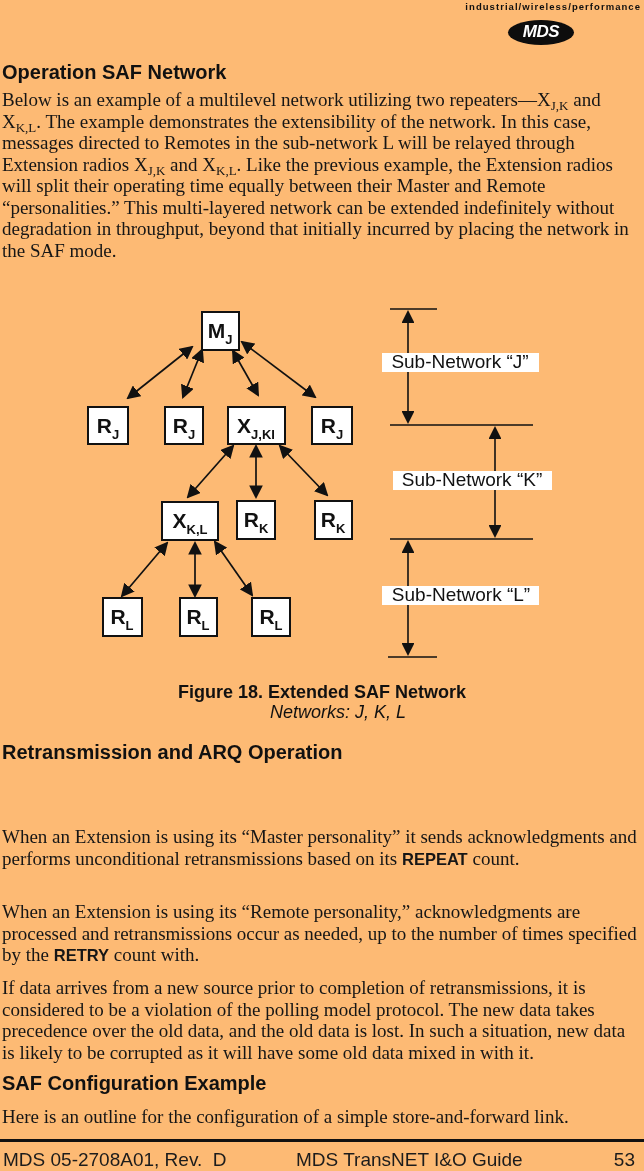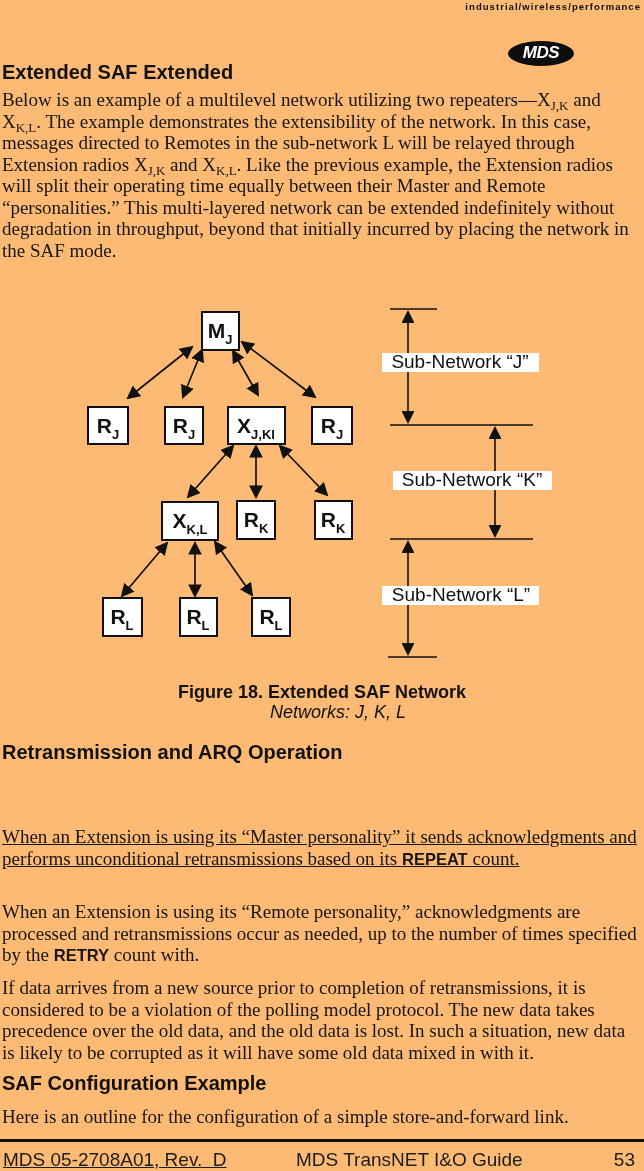--- a/index.html
+++ b/index.html
@@ -2,59 +2,59 @@
 <html><head>
 <meta charset="utf-8">
 <style>
   html,body{margin:0;padding:0;background:#e8e8e8;}
   .page{position:relative;width:644px;height:1171px;background:#fdba74;overflow:hidden;
         font-family:"Liberation Serif", serif;color:#161616;}
   .abs{position:absolute;}
   
   .tagline{top:1px;right:3px;font-family:"Liberation Sans",sans-serif;font-weight:bold;
            font-size:9.5px;letter-spacing:1.05px;color:#101010;}
-  .logo{left:508px;top:41px;width:66px;height:25px;background:#0d0d0d;border-radius:50%;
+  .logo{left:508px;top:20px;width:66px;height:25px;background:#0d0d0d;border-radius:50%;
         display:flex;align-items:center;justify-content:center;}
   .logo span{color:#ffffff;font-family:"Liberation Sans",sans-serif;font-weight:bold;
              font-style:italic;font-size:17px;letter-spacing:-0.5px;transform:translateY(-1px);}
   
   .h{left:2px;font-family:"Liberation Sans",sans-serif;font-weight:bold;font-size:20px;
      color:#111;white-space:nowrap;}
   .body-p{left:2px;width:637px;font-size:19px;line-height:21.5px;text-align:left;}
   .sub{font-size:13px;vertical-align:-4px;line-height:0;}
   .cmd{font-family:"Liberation Sans",sans-serif;font-weight:bold;font-size:16.5px;}
   
   .cap{left:0;width:644px;text-align:center;font-family:"Liberation Sans",sans-serif;
        font-weight:bold;font-size:18px;color:#111;}
   .subcap{left:16px;width:644px;text-align:center;font-family:"Liberation Sans",sans-serif;
           font-style:italic;font-size:18px;color:#111;}
   
   .footer-rule{left:0;top:1139px;width:644px;height:2.5px;background:#111;}
   .foot{top:1149px;font-family:"Liberation Sans",sans-serif;font-size:19px;color:#1c1c1c;
         white-space:pre;}
-  .foot-left{left:3px;text-decoration:underline;}
+  .foot-left{left:3px;}
   .foot-center{left:296px;text-align:right;}
   .foot-right{right:9px;}
   
   svg text{font-family:"Liberation Sans",sans-serif;fill:#111;}
   .node-main{font-size:21px;font-weight:bold;}
   .node-sub{font-size:13px;font-weight:bold;}
   .subnet-label{font-size:19px;}
 </style>
 </head>
 <body>
 
 <div class="page">
 
   <div class="abs tagline">industrial/wireless/performance</div>
   <div class="abs logo">
     <span>MDS</span>
   </div>
 
-  <div class="abs h" style="top:61px;">Extended SAF Extended</div>
+  <div class="abs h" style="top:61px;">Operation SAF Network</div>
   <div class="abs body-p" style="top:89px;"><span>Below is an example of a multilevel network utilizing two repeaters—X</span><span class="sub">J,K</span><span> and X</span><span class="sub">K,L</span><span>. The example demonstrates the extensibility of the network. In this case, messages directed to Remotes in the sub-network L will be relayed through Extension radios X</span><span class="sub">J,K</span><span> and X</span><span class="sub">K,L</span><span>. Like the previous example, the Extension radios will split their operating time equally between their Master and Remote “personalities.” This multi-layered network can be extended indefinitely without degradation in throughput, beyond that initially incurred by placing the network in the SAF mode.</span></div>
 
   <svg class="abs" style="left:60px;top:285px;" width="540" height="392" viewBox="0 0 540 392">
     <defs>
       <marker id="arr" viewBox="0 0 10 10" refX="8.5" refY="5" markerWidth="8" markerHeight="8" orient="auto-start-reverse">
         <path d="M0,0 L10,5 L0,10 z" fill="#111"></path>
       </marker>
     </defs>
 
     <g stroke="#111" stroke-width="1.7">
@@ -118,21 +118,21 @@
       <text x="62" y="339" text-anchor="middle"><tspan class="node-main">R</tspan><tspan class="node-sub" dy="6">L</tspan></text>
       <text x="138" y="339" text-anchor="middle"><tspan class="node-main">R</tspan><tspan class="node-sub" dy="6">L</tspan></text>
       <text x="211" y="339" text-anchor="middle"><tspan class="node-main">R</tspan><tspan class="node-sub" dy="6">L</tspan></text>
     </g>
   </svg>
 
   <div class="abs cap" style="top:682px;">Figure 18. Extended SAF Network</div>
   <div class="abs subcap" style="top:702px;">Networks: J, K, L</div>
 
   <div class="abs h" style="top:741px;">Retransmission and ARQ Operation</div>
-  <div class="abs body-p" style="top:826px;text-decoration:underline;"><span>When an Extension is using its “Master personality” it sends acknowledgments and performs unconditional retransmissions based on its </span><span class="cmd">REPEAT</span><span> count.</span></div>
+  <div class="abs body-p" style="top:826px;"><span>When an Extension is using its “Master personality” it sends acknowledgments and performs unconditional retransmissions based on its </span><span class="cmd">REPEAT</span><span> count.</span></div>
   <div class="abs body-p" style="top:901px;"><span>When an Extension is using its “Remote personality,” acknowledgments are processed and retransmissions occur as needed, up to the number of times specified by the </span><span class="cmd">RETRY</span><span> count with.</span></div>
   <div class="abs body-p" style="top:977px;">If data arrives from a new source prior to completion of retransmissions, it is considered to be a violation of the polling model protocol. The new data takes precedence over the old data, and the old data is lost. In such a situation, new data is likely to be corrupted as it will have some old data mixed in with it.</div>
 
   <div class="abs h" style="top:1072px;">SAF Configuration Example</div>
   <div class="abs body-p" style="top:1106px;">Here is an outline for the configuration of a simple store-and-forward link.</div>
 
   <div class="abs footer-rule"></div>
   <div class="abs foot foot-left">MDS 05-2708A01, Rev.  D</div>
   <div class="abs foot foot-center">MDS TransNET I&amp;O Guide</div>
   <div class="abs foot foot-right">53</div>

